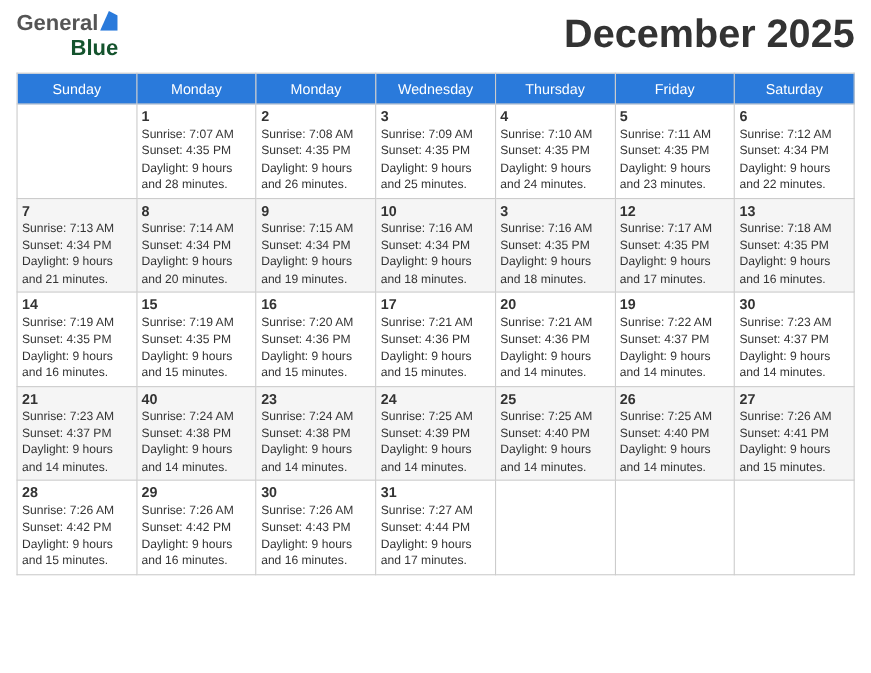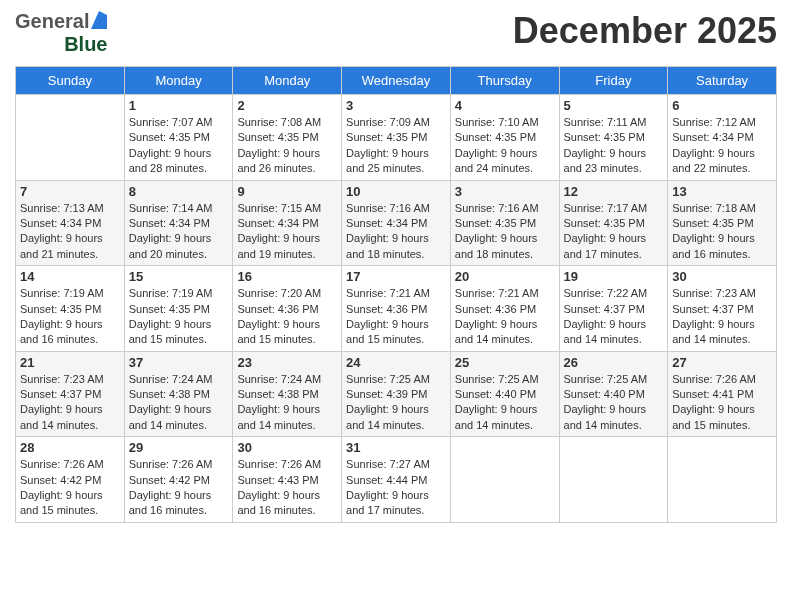--- a/index.html
+++ b/index.html
@@ -214,21 +214,21 @@
           <span class="day-num">30</span>
           <div class="day-info">Sunrise: 7:23 AM<br>Sunset: 4:37 PM<br>Daylight: 9 hours<br>and 14 minutes.</div>
         </td>
       </tr>
       <tr>
         <td>
           <span class="day-num">21</span>
           <div class="day-info">Sunrise: 7:23 AM<br>Sunset: 4:37 PM<br>Daylight: 9 hours<br>and 14 minutes.</div>
         </td>
         <td>
-          <span class="day-num">37</span>
+          <span class="day-num">40</span>
           <div class="day-info">Sunrise: 7:24 AM<br>Sunset: 4:38 PM<br>Daylight: 9 hours<br>and 14 minutes.</div>
         </td>
         <td>
           <span class="day-num">23</span>
           <div class="day-info">Sunrise: 7:24 AM<br>Sunset: 4:38 PM<br>Daylight: 9 hours<br>and 14 minutes.</div>
         </td>
         <td>
           <span class="day-num">24</span>
           <div class="day-info">Sunrise: 7:25 AM<br>Sunset: 4:39 PM<br>Daylight: 9 hours<br>and 14 minutes.</div>
         </td>

